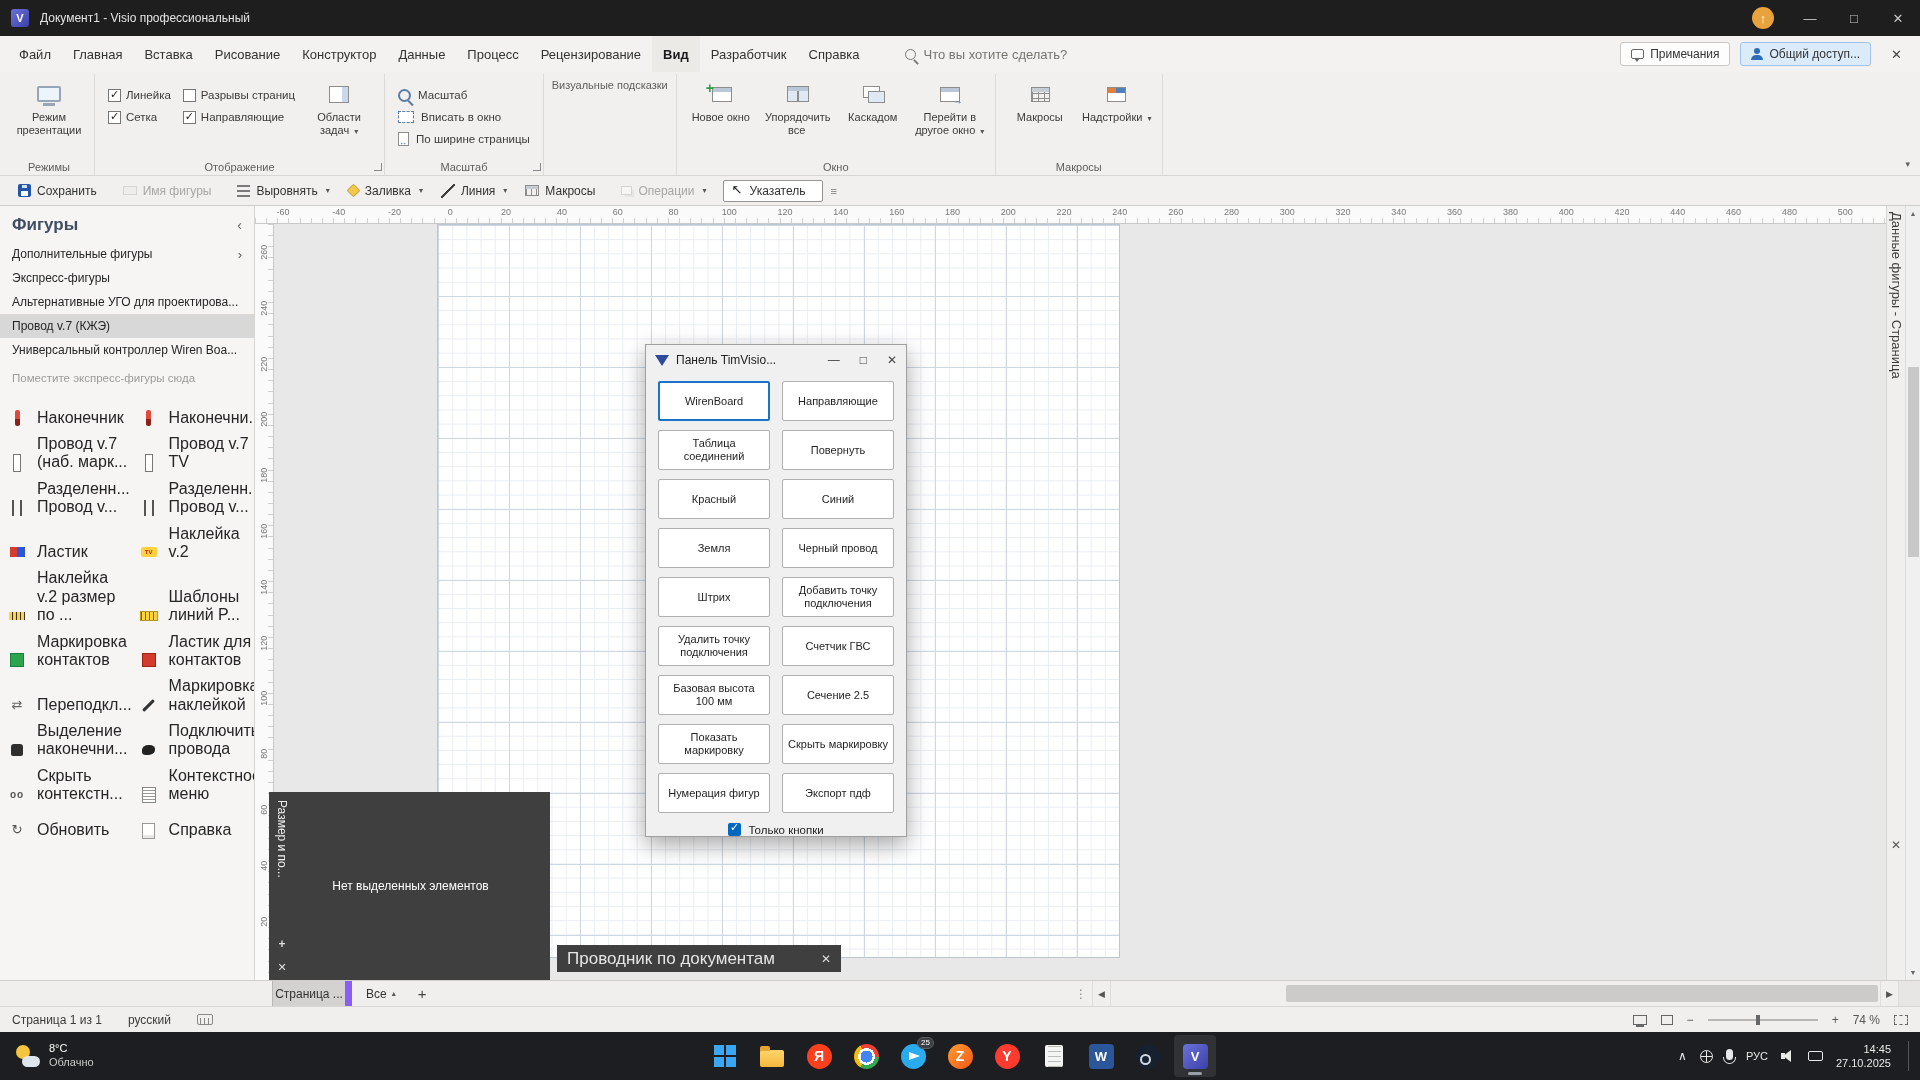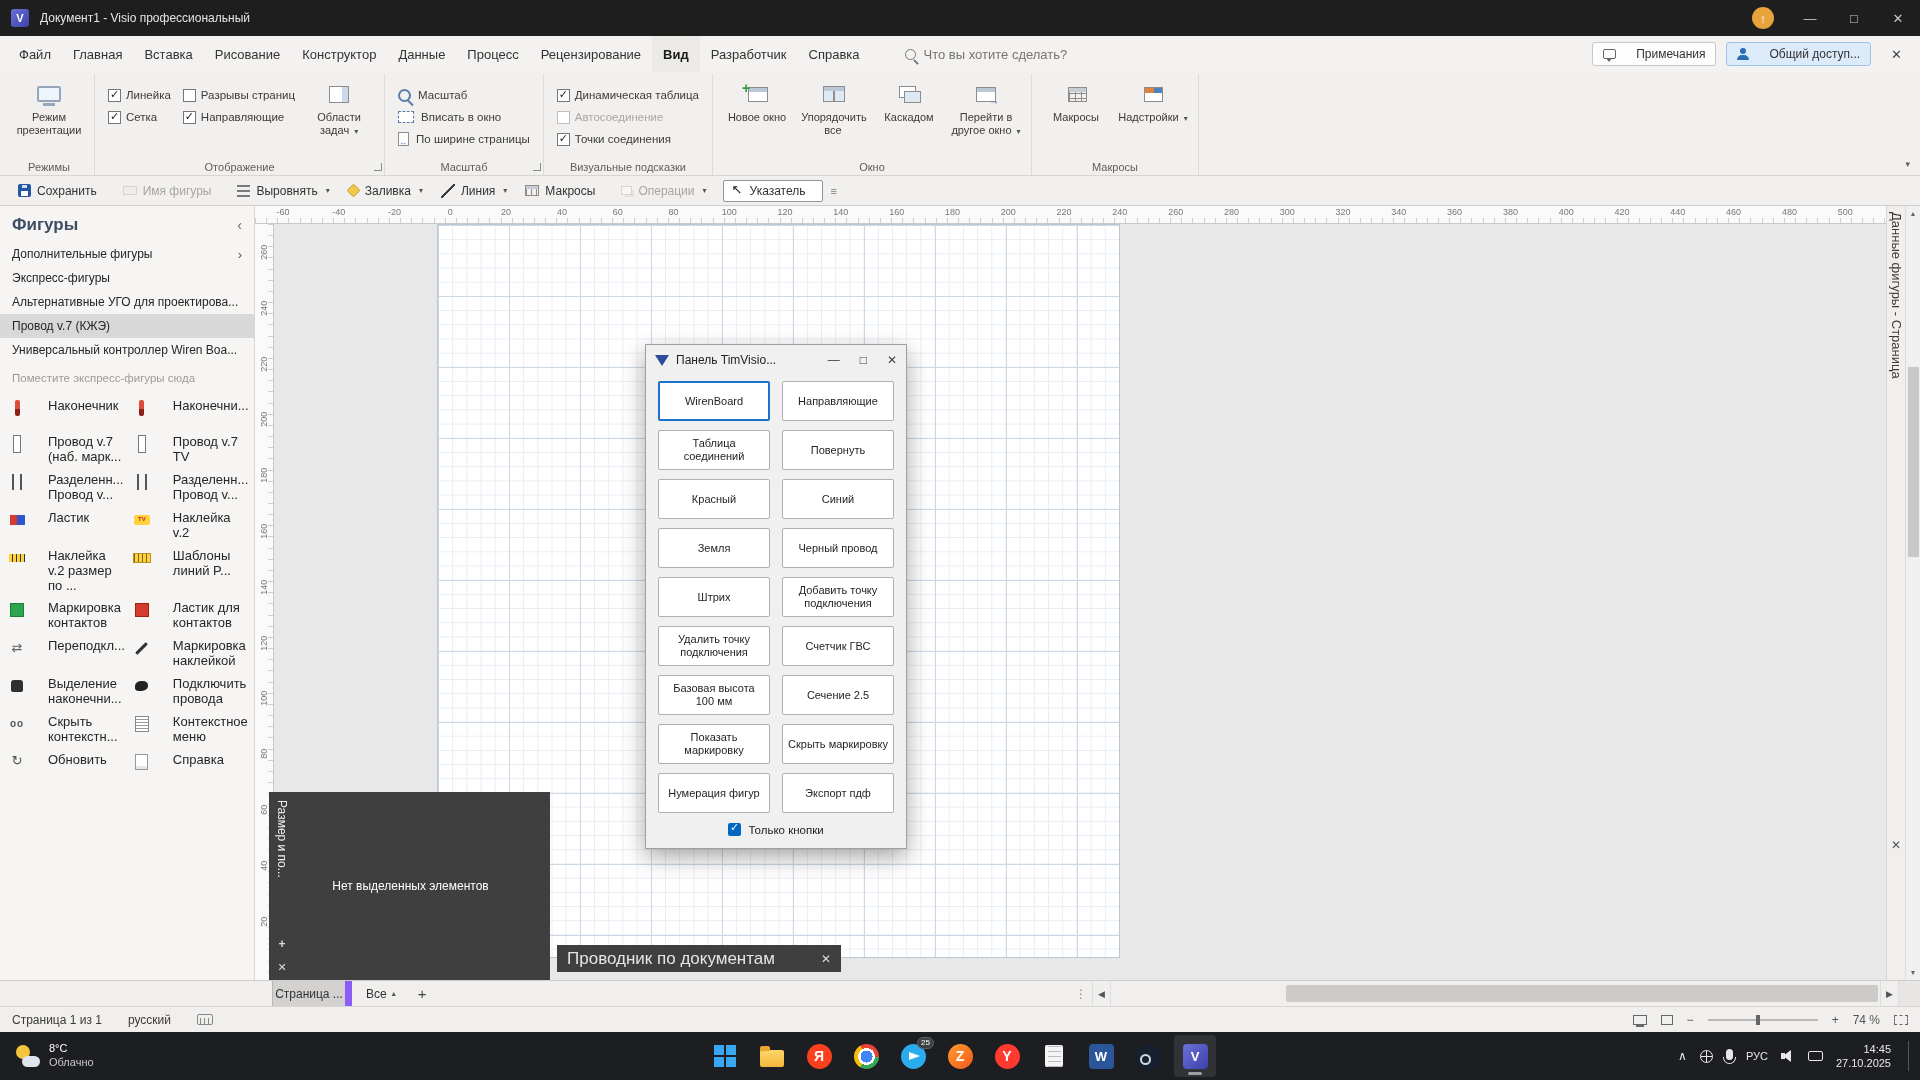--- a/index.html
+++ b/index.html
@@ -18,21 +18,21 @@
 
   
   .menubar{height:36px;background:#f3f2f0;display:flex;align-items:center;flex:0 0 auto}
   .mtabs{display:flex;height:100%;align-items:stretch;padding-left:8px}
   .mtab{padding:0 11px;display:flex;align-items:center;font-size:13px;color:#333;white-space:nowrap}
   .mtab.active{font-weight:bold;color:#1a1a1a;background:#eceae7}
   .msearch{display:flex;align-items:center;gap:8px;margin-left:34px;color:#767470;font-size:13px;white-space:nowrap}
   .msearch-ico{width:11px;height:11px;border:1.5px solid #777;border-radius:50%;position:relative;display:block}
   .msearch-ico::after{content:"";position:absolute;right:-4px;bottom:-4px;width:6px;height:2px;background:#777;transform:rotate(45deg)}
   .mright{margin-left:auto;display:flex;align-items:center;gap:10px;padding-right:8px}
-  .mbtn{display:flex;align-items:center;gap:20px;font-size:12px;color:#333;border:1px solid #c9c7c5;background:#fdfdfd;padding:4px 10px;border-radius:3px;white-space:nowrap}
+  .mbtn{display:flex;align-items:center;gap:6px;font-size:12px;color:#333;border:1px solid #c9c7c5;background:#fdfdfd;padding:4px 10px;border-radius:3px;white-space:nowrap}
   .mbtn.share{background:#dcebfa;border-color:#9fc4e8}
   .ico-comment{width:13px;height:10px;border:1px solid #666;border-radius:2px;position:relative;display:block}
   .ico-comment::after{content:"";position:absolute;left:2px;bottom:-4px;border-left:3px solid transparent;border-right:3px solid transparent;border-top:4px solid #666}
   .ico-share{width:12px;height:12px;position:relative;display:block}
   .ico-share::before{content:"";position:absolute;left:3px;top:0;width:6px;height:6px;border-radius:50%;background:#2b6cb5}
   .ico-share::after{content:"";position:absolute;left:0;bottom:0;width:12px;height:5px;border-radius:5px 5px 0 0;background:#2b6cb5}
   .mclose{color:#444;font-size:13px;padding:0 10px}
 
   
   .ribbon{height:104px;background:#f1f0ee;display:flex;padding:2px 4px 0;border-bottom:1px solid #d8d6d3;flex:0 0 auto;position:relative}
@@ -97,21 +97,21 @@
 
   
   .shapes{width:255px;background:#f6f5f4;border-right:1px solid #d8d6d3;display:flex;flex-direction:column;overflow:hidden;flex:0 0 auto}
   .sh-head{display:flex;align-items:center;justify-content:space-between;padding:9px 12px 7px;font-size:17px;font-weight:bold;color:#3f4d63}
   .sh-collapse{font-size:14px;color:#666;font-weight:normal}
   .sh-link{height:24px;display:flex;align-items:center;justify-content:space-between;padding:0 12px;font-size:12px;color:#262626;white-space:nowrap;overflow:hidden}
   .sh-link.selected{background:#d8d8d8}
   .sh-chev{color:#555;font-size:13px}
   .sh-hint{padding:10px 12px 8px;font-size:11.5px;color:#9d9b99}
   .sh-grid{display:grid;grid-template-columns:1fr 1fr;padding:4px 4px;row-gap:2px}
-  .sh-item{display:flex;align-items:flex-start;gap:22px;font-size:13px;color:#262626;line-height:1.15;padding:3px 4px;min-height:34px}
+  .sh-item{display:flex;align-items:flex-end;gap:11px;font-size:16px;color:#262626;line-height:1.15;padding:3px 4px;min-height:34px}
   .sic{width:18px;height:18px;flex:0 0 auto;position:relative;display:flex;align-items:center;justify-content:center}
   .sic::before{content:"";display:block}
   .i-thermo::before{width:5px;height:16px;background:linear-gradient(#e04a3a 0 55%,#8a2018 55%);border-radius:2px}
   .i-wire::before{width:6px;height:16px;border:1px solid #777;background:#fff}
   .i-split::before{width:10px;height:16px;background:linear-gradient(90deg,#555 0 2px,transparent 2px 8px,#555 8px 10px)}
   .i-eraser::before{width:15px;height:10px;background:linear-gradient(90deg,#d23b2e 0 50%,#2e56d2 50%)}
   .i-tv::before{width:16px;height:10px;background:#ffd23e;border-radius:2px}
   .i-tv::after{content:"TV";position:absolute;font-size:6px;color:#c22;font-weight:bold}
   .i-tape::before{width:16px;height:8px;background:repeating-linear-gradient(90deg,#ffd23e 0 3px,#333 3px 4px)}
   .i-ruler::before{width:16px;height:8px;background:#ffd23e;border:1px solid #b8951f;background-image:repeating-linear-gradient(90deg,#7a6210 0 1px,transparent 1px 4px)}
@@ -137,21 +137,21 @@
 
   
   .dialog{position:absolute;left:390px;top:120px;width:262px;background:#f0f0f0;border:1px solid #9f9f9f;box-shadow:0 8px 22px rgba(0,0,0,.35);z-index:6}
   .dlg-title{height:30px;display:flex;align-items:center;padding:0 9px;gap:7px;font-size:12px;color:#222}
   .dlg-tri{width:0;height:0;border-left:7px solid transparent;border-right:7px solid transparent;border-top:11px solid #2e4b9e}
   .dlg-ctrl{margin-left:auto;display:flex;gap:20px;color:#444;font-size:12px;align-items:center}
   .dlg-ctrl span{cursor:default}
   .dlg-grid{display:grid;grid-template-columns:1fr 1fr;gap:9px 12px;padding:6px 12px 4px}
   .dbtn{height:40px;background:#fff;border:1px solid #b0b0b0;border-radius:2px;display:flex;align-items:center;justify-content:center;text-align:center;font-size:11px;color:#1f1f1f;line-height:1.18;padding:2px 5px}
   .dbtn.focused{border:2px solid #1a73c9}
-  .dlg-check{display:flex;align-items:center;gap:7px;justify-content:center;padding:6px 0 12px;font-size:11.5px;color:#222}
+  .dlg-check{display:flex;align-items:center;gap:7px;justify-content:center;padding:6px 0 0;font-size:11.5px;color:#222}
   .cb2{width:13px;height:13px;background:#0067c0;border-radius:2px;position:relative;flex:0 0 auto}
   .cb2::after{content:"✓";position:absolute;left:1.5px;top:-2px;font-size:11px;color:#fff;font-weight:bold}
 
   
   .size-panel{position:absolute;left:14px;bottom:0;width:281px;height:188px;background:#3f3f3f;z-index:4;display:flex;color:#eee}
   .sp-strip{width:26px;display:flex;flex-direction:column;align-items:center;padding:8px 0 6px;gap:10px}
   .sp-title{writing-mode:vertical-rl;font-size:12px;color:#f0f0f0;flex:1;white-space:nowrap;overflow:hidden}
   .sp-pin{font-size:12px;color:#ddd;font-weight:bold}
   .sp-close{font-size:11px;color:#ddd}
   .sp-msg{flex:1;display:flex;align-items:center;justify-content:center;font-size:12px;color:#fff;padding-right:24px;text-align:center}
@@ -366,39 +366,20 @@
             </div>
           </div>
       </div>
       <div class="rgl">
           <span>Масштаб</span>
         </div>
       <span class="launcher"></span>
     </div>
 
     <div class="rgroup">
-      <div class="rgc">
-        <div class="rchecks1">
-
-            <label class="rcheck">
-              <span class="cb checked"></span>
-              <span>Динамическая таблица</span>
-            </label>
-
-            <label class="rcheck disabled">
-              <span class="cb"></span>
-              <span>Автосоединение</span>
-            </label>
-
-            <label class="rcheck">
-              <span class="cb checked"></span>
-              <span>Точки соединения</span>
-            </label>
-          </div>
-      </div>
       <div class="rgl">
           <span>Визуальные подсказки</span>
         </div>
     </div>
 
     <div class="rgroup">
       <div class="rgc">
 
           <div class="rbig">
             <span class="ric">

